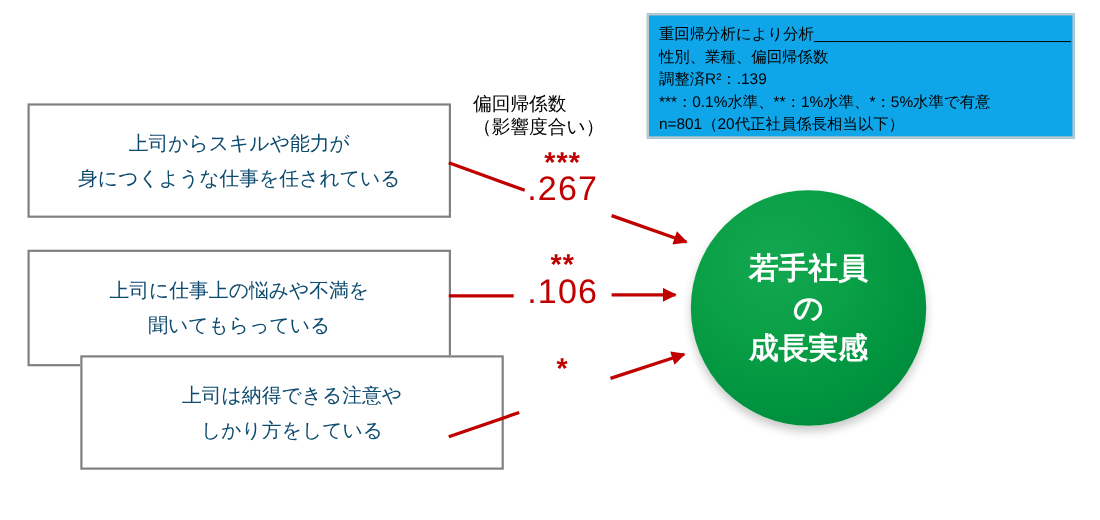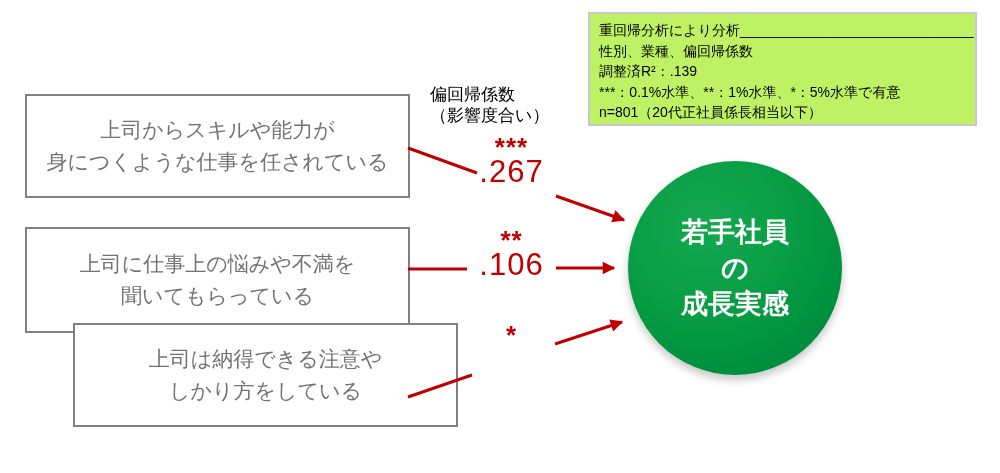--- a/index.html
+++ b/index.html
@@ -9,45 +9,45 @@
   }
   
   .pbox{
     position:absolute;left:25px;width:385px;height:104px;
     border:2px solid #808080;background:#ffffff;box-sizing:border-box;
     display:flex;align-items:center;justify-content:center;text-align:center;
   }
   .pbox1{top:94px;}
   .pbox2{top:227px;height:106px;}
   .pbox3{top:323px;margin-left:48px;}
-  .ptext{font-size:21px;line-height:32px;color:#737373;}
+  .ptext{font-size:18px;line-height:32px;color:#0c4a6e;}
   
   .coef-header{
     position:absolute;left:430px;top:84px;width:156px;
     font-size:17px;line-height:21px;color:#000;
   }
   
   .coef{position:absolute;left:454px;width:115px;text-align:center;color:#c00000;}
   .coef .stars{font-size:26px;line-height:18px;font-weight:bold;letter-spacing:1px;}
   .coef .val{font-size:31px;line-height:31px;font-weight:normal;letter-spacing:1px;}
   .coef1{top:138px;}
   .coef2{top:231px;}
   .coef3{top:326px;}
   
   .outcome{
-    position:absolute;left:628px;top:161px;width:214px;height:214px;border-radius:50%;
+    position:absolute;left:628px;top:173px;width:214px;height:214px;border-radius:50%;
     background:radial-gradient(circle at 36% 30%, #14a750 0%, #0aa046 35%, #00913e 70%, #008238 100%);
     box-shadow:0 5px 9px rgba(0,0,0,0.22);
     display:flex;align-items:center;justify-content:center;text-align:center;
   }
   .outcome-text{color:#ffffff;font-weight:bold;font-size:27px;line-height:36px;}
   
   .note{
     position:absolute;left:588px;top:12px;width:389px;height:114px;box-sizing:border-box;
-    border:2px solid #c8c8c8;background:#bef264;padding:6px 9px;
+    border:2px solid #c8c8c8;background:#0ea5e9;padding:6px 9px;
     font-size:14px;line-height:20.5px;color:#000;white-space:nowrap;overflow:hidden;
   }
   
   .arrows{position:absolute;left:0;top:0;width:1000px;height:473px;pointer-events:none;}
 </style>
 </head>
 <body>
 
 <div class="stage">
 

